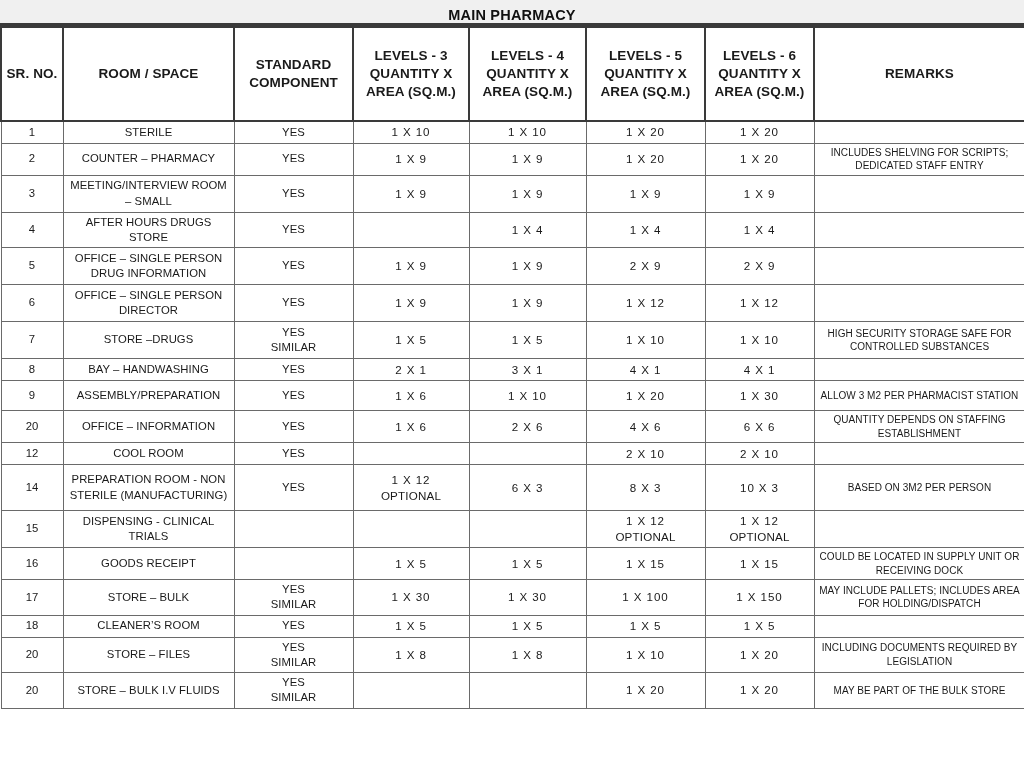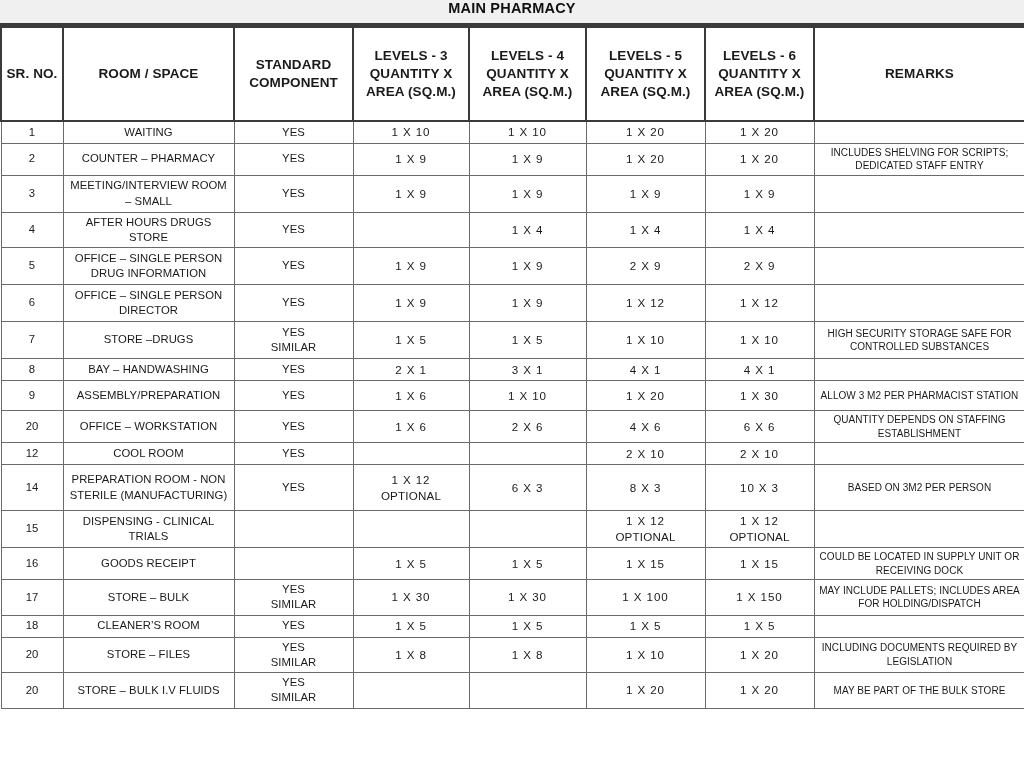--- a/index.html
+++ b/index.html
@@ -22,21 +22,21 @@
     flex-direction: column;
     background: #ffffff;
   }
   
   .title-bar {
     height: 26px;
     min-height: 26px;
     background: #f0f0f0;
     border-bottom: 3px solid #3a3a3a;
     display: flex;
-    align-items: flex-start;
+    align-items: flex-end;
     justify-content: center;
     box-sizing: border-box;
   }
   .title-bar .title-text {
     font-size: 14.5px;
     font-weight: bold;
     letter-spacing: 0.2px;
     color: #111111;
   }
   
@@ -146,21 +146,21 @@
           <div>AREA (SQ.M.)</div>
         </th>
         <th>
           <span>REMARKS</span>
         </th>
       </tr>
     </thead>
     <tbody id="tbody">
         <tr class="r1">
           <td class="sr">1</td>
-          <td class="room">WAITING</td>
+          <td class="room">STERILE</td>
           <td class="std">YES</td>
           <td class="qty">
             <span class="q nowrap">1  X  10</span>
           </td>
           <td class="qty">
             <span class="q nowrap">1  X  10</span>
           </td>
           <td class="qty">
             <span class="q nowrap">1  X  20</span>
           </td>
@@ -311,21 +311,21 @@
           <td class="qty">
             <span class="q nowrap">1  X  20</span>
           </td>
           <td class="qty">
             <span class="q nowrap">1  X  30</span>
           </td>
           <td class="remark">ALLOW 3 M2 PER PHARMACIST STATION</td>
         </tr>
         <tr class="r2">
           <td class="sr">20</td>
-          <td class="room">OFFICE – WORKSTATION</td>
+          <td class="room">OFFICE – INFORMATION</td>
           <td class="std">YES</td>
           <td class="qty">
             <span class="q nowrap">1  X  6</span>
           </td>
           <td class="qty">
             <span class="q nowrap">2  X  6</span>
           </td>
           <td class="qty">
             <span class="q nowrap">4  X  6</span>
           </td>

